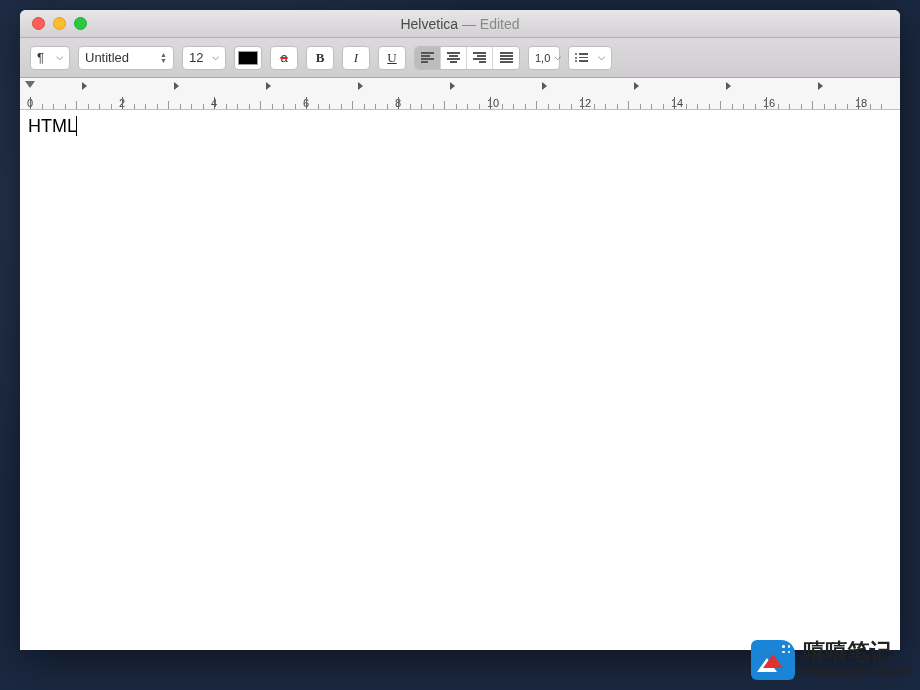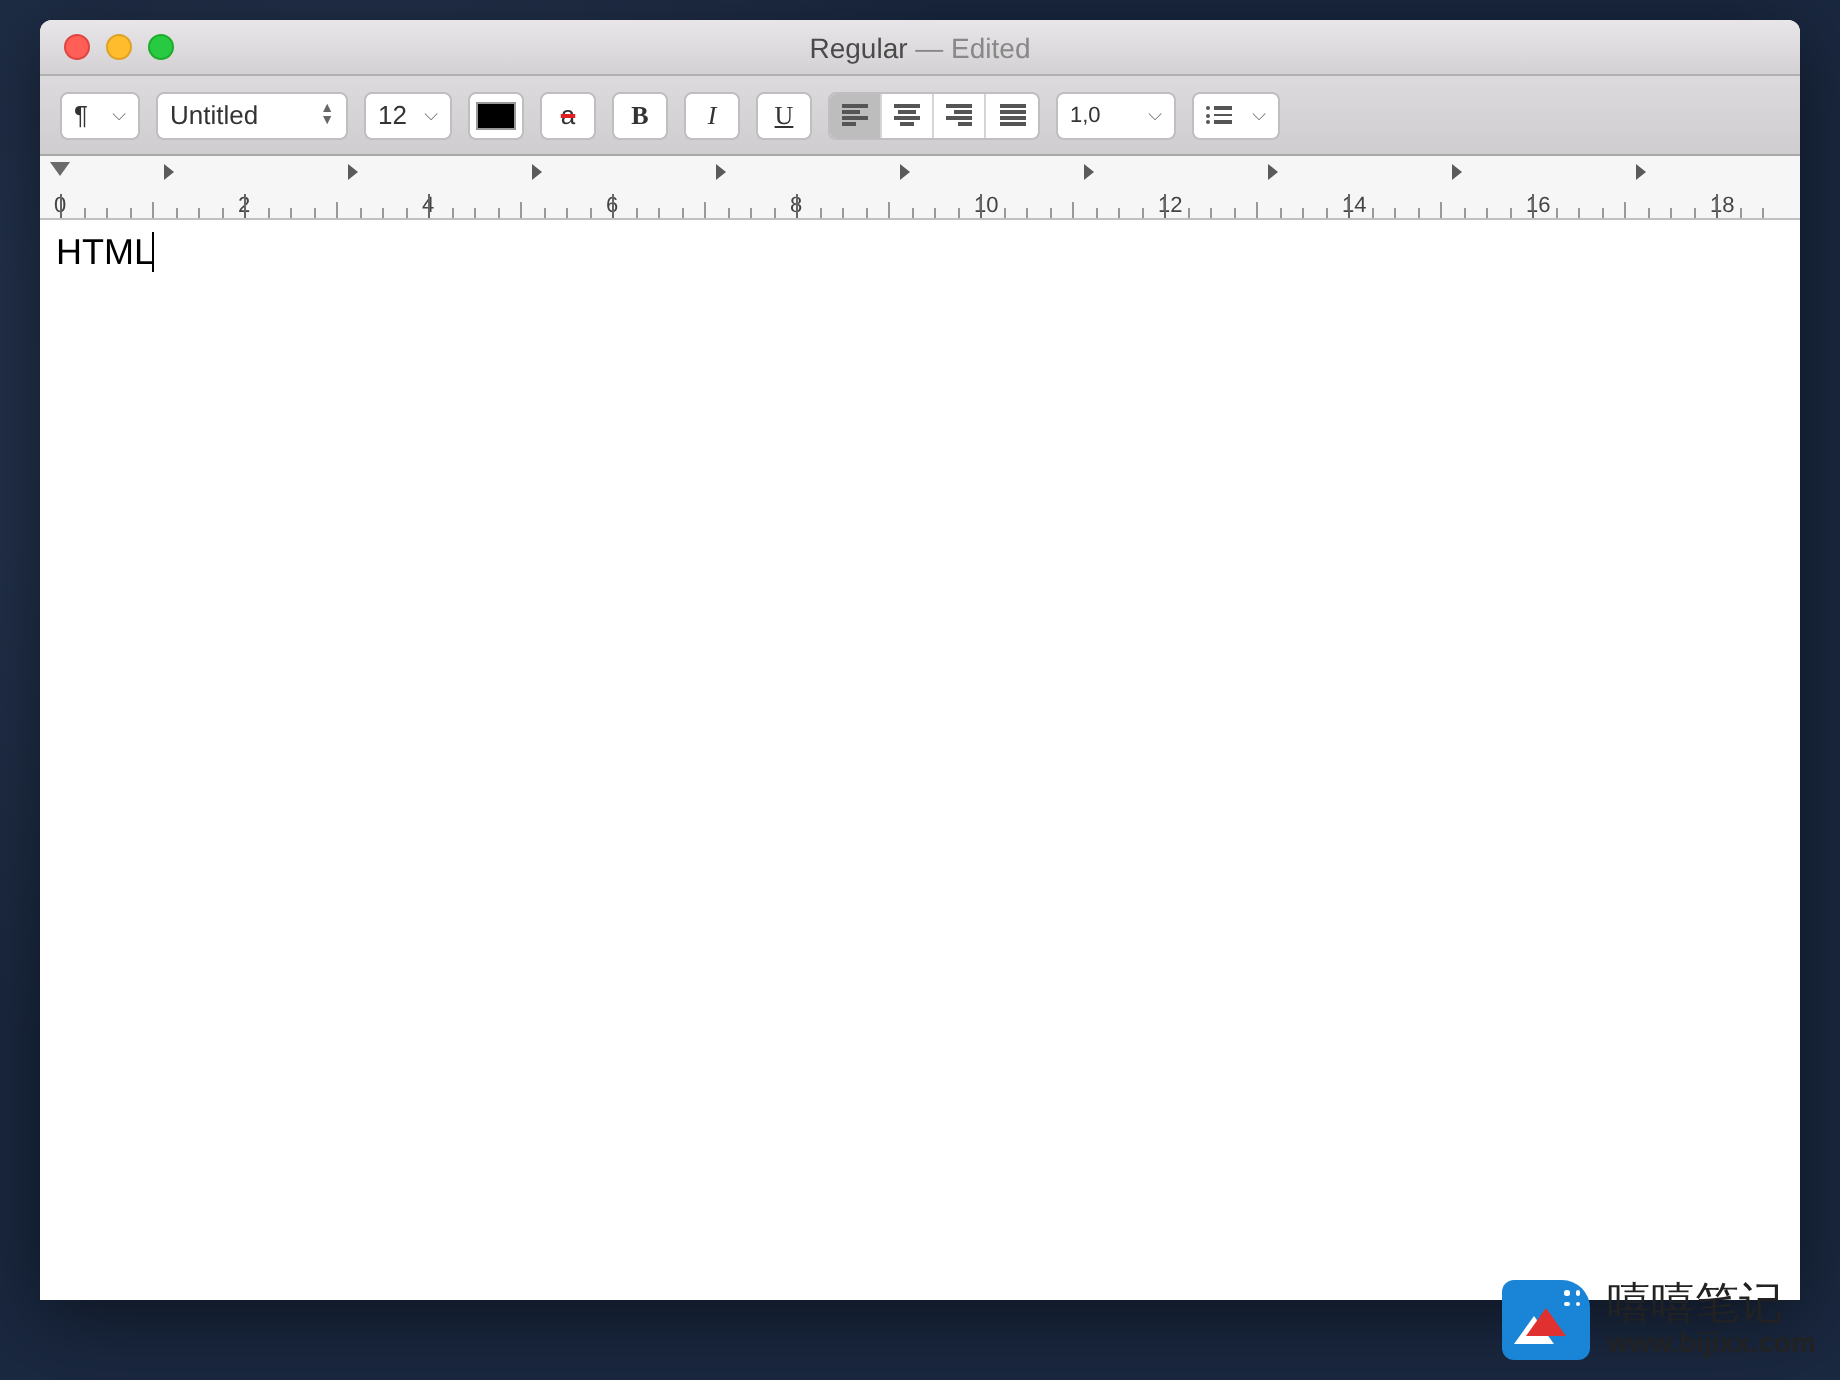--- a/index.html
+++ b/index.html
@@ -182,38 +182,38 @@
     content: ""; position: absolute;
     left: 12px; top: 14px;
     width: 0; height: 0;
     border-left: 10px solid transparent;
     border-right: 10px solid transparent;
     border-bottom: 14px solid #e03030;
   }
   .wm-dots { position:absolute; right:5px; top:5px; width:8px; height:8px; }
   .wm-dots i { position:absolute; width:2.5px; height:2.5px; background:#fff; border-radius:50%; }
   .wm-text { display: flex; flex-direction: column; line-height: 1.1; }
-  .wm-cn { font-size: 22px; font-weight: 400; }
+  .wm-cn { font-size: 22px; font-weight: 700; }
   .wm-url { font-size: 14px; font-weight: 700; font-family: Arial; }
 </style>
 </head>
 <body>
 
 <div class="desktop-noise"></div>
 
 <div class="window">
 
   <div class="titlebar">
     <div class="traffic-lights">
       <div class="light red"></div>
       <div class="light yellow"></div>
       <div class="light green"></div>
     </div>
     <div class="title-text">
-      <span>Regular</span>
+      <span>Helvetica</span>
       <span class="edited"> — <span>Edited</span></span>
     </div>
   </div>
 
   <div class="toolbar">
 
     <div class="tb-select para">
       <span>¶</span>
       <span class="chev">⌵</span>
     </div>
@@ -278,21 +278,21 @@
       <div class="seg">
         <div class="align-lines al-j">
             <div class="al-line"></div>
             <div class="al-line"></div>
             <div class="al-line"></div>
             <div class="al-line"></div>
           </div>
       </div>
     </div>
 
-    <div class="tb-select" style="width:60px">
+    <div class="tb-select" style="width:32px">
       <span class="spacing-num">1,0</span>
       <span class="chev">⌵</span>
     </div>
 
     <div class="tb-select" style="width:44px">
       <div class="list-lines">
         <div class="list-row">
             <div class="bullet"></div>
             <div class="li-line"></div>
           </div>

